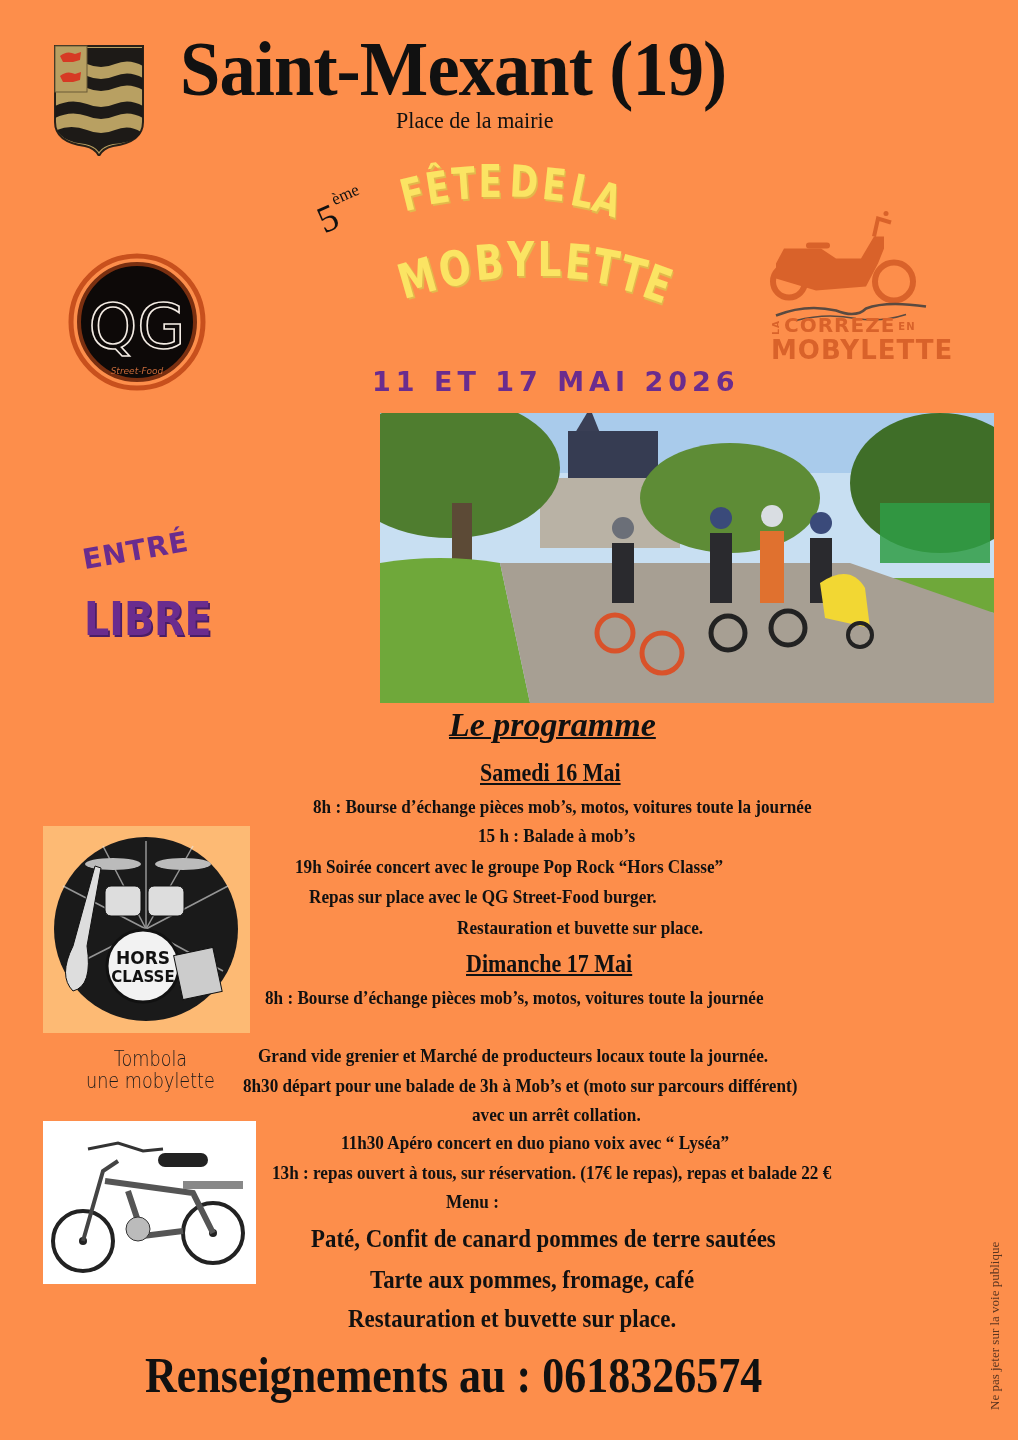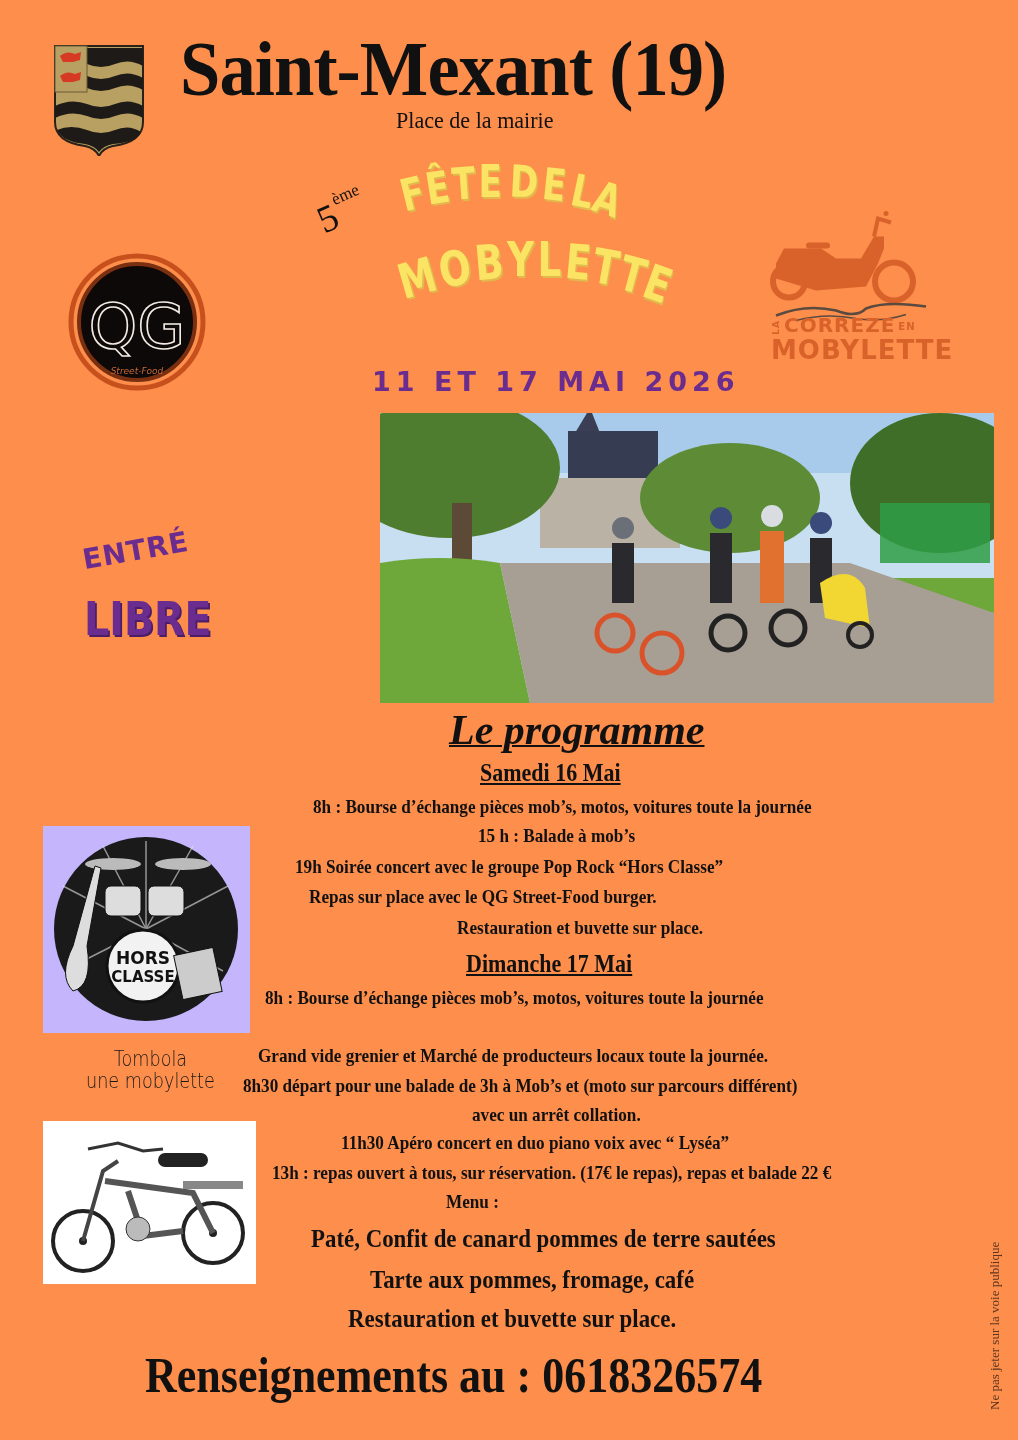--- a/index.html
+++ b/index.html
@@ -73,36 +73,36 @@
     }
 
     
     .photo {
       left: 380px; top: 413px; width: 614px; height: 290px; overflow: hidden;
       background: linear-gradient(180deg, #a7c9ea 0%, #cfe2f3 22%, #7a9a4f 40%, #b9b3a8 62%, #9d968b 100%);
     }
 
     
     .prog-title {
-      left: 449px; top: 706px; font-size: 42px; font-weight: bold; font-style: italic;
+      left: 449px; top: 706px; font-size: 34px; font-weight: bold; font-style: italic;
       text-decoration: underline; text-decoration-thickness: 2px;
     }
     .line {
       font-weight: bold; white-space: nowrap; line-height: 1;
       transform: scaleX(0.88); transform-origin: left top;
     }
     .day { font-size: 25px; text-decoration: underline; }
     .f19 { font-size: 19.5px; }
     .menu-l { font-size: 26px; }
     .contact {
       left: 145px; top: 1350px; font-size: 50px; font-weight: bold; line-height: 1;
       transform: scaleX(0.88); transform-origin: left top; white-space: nowrap;
     }
 
-    .hors { left: 43px; top: 826px; width: 207px; height: 207px; background: #c4b5fd; text-align: right; }
+    .hors { left: 43px; top: 826px; width: 207px; height: 207px; background: #fdba74; text-align: right; }
     .tombola {
       left: 86px; top: 1048px; font-family: "DejaVu Sans", sans-serif; font-size: 21px;
       line-height: 1.05; text-align: center; color: #1a1a1a; font-weight: 300;
       transform: scaleX(0.84); transform-origin: left top;
     }
     .moby { left: 43px; top: 1121px; width: 213px; height: 163px; background: #fff; }
 
     .vertical {
       left: 987px; top: 1200px; font-size: 13px; color: #5b3520;
       writing-mode: vertical-rl; transform: rotate(180deg); height: 210px; text-align: left;

